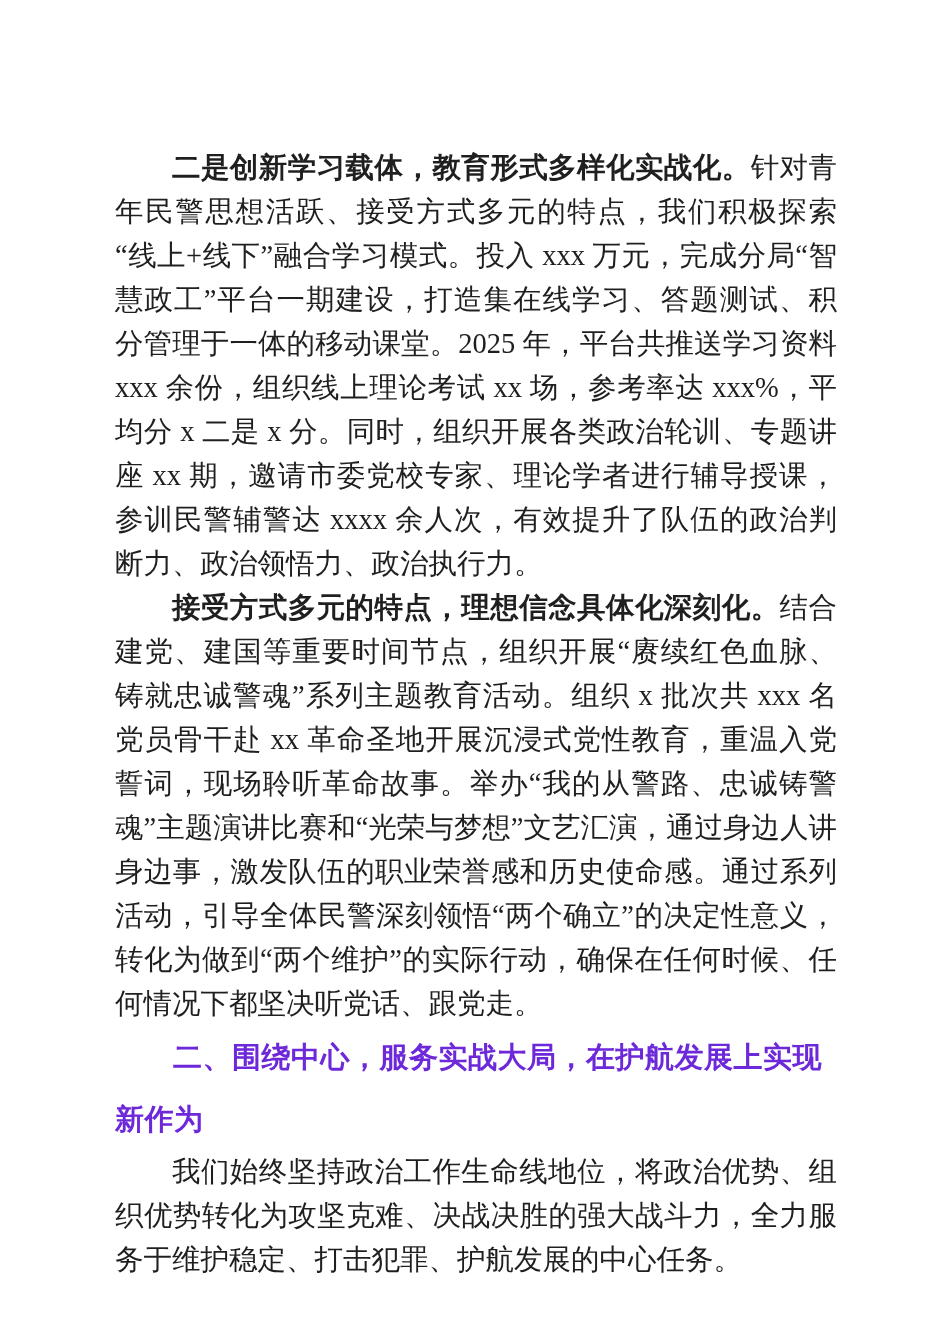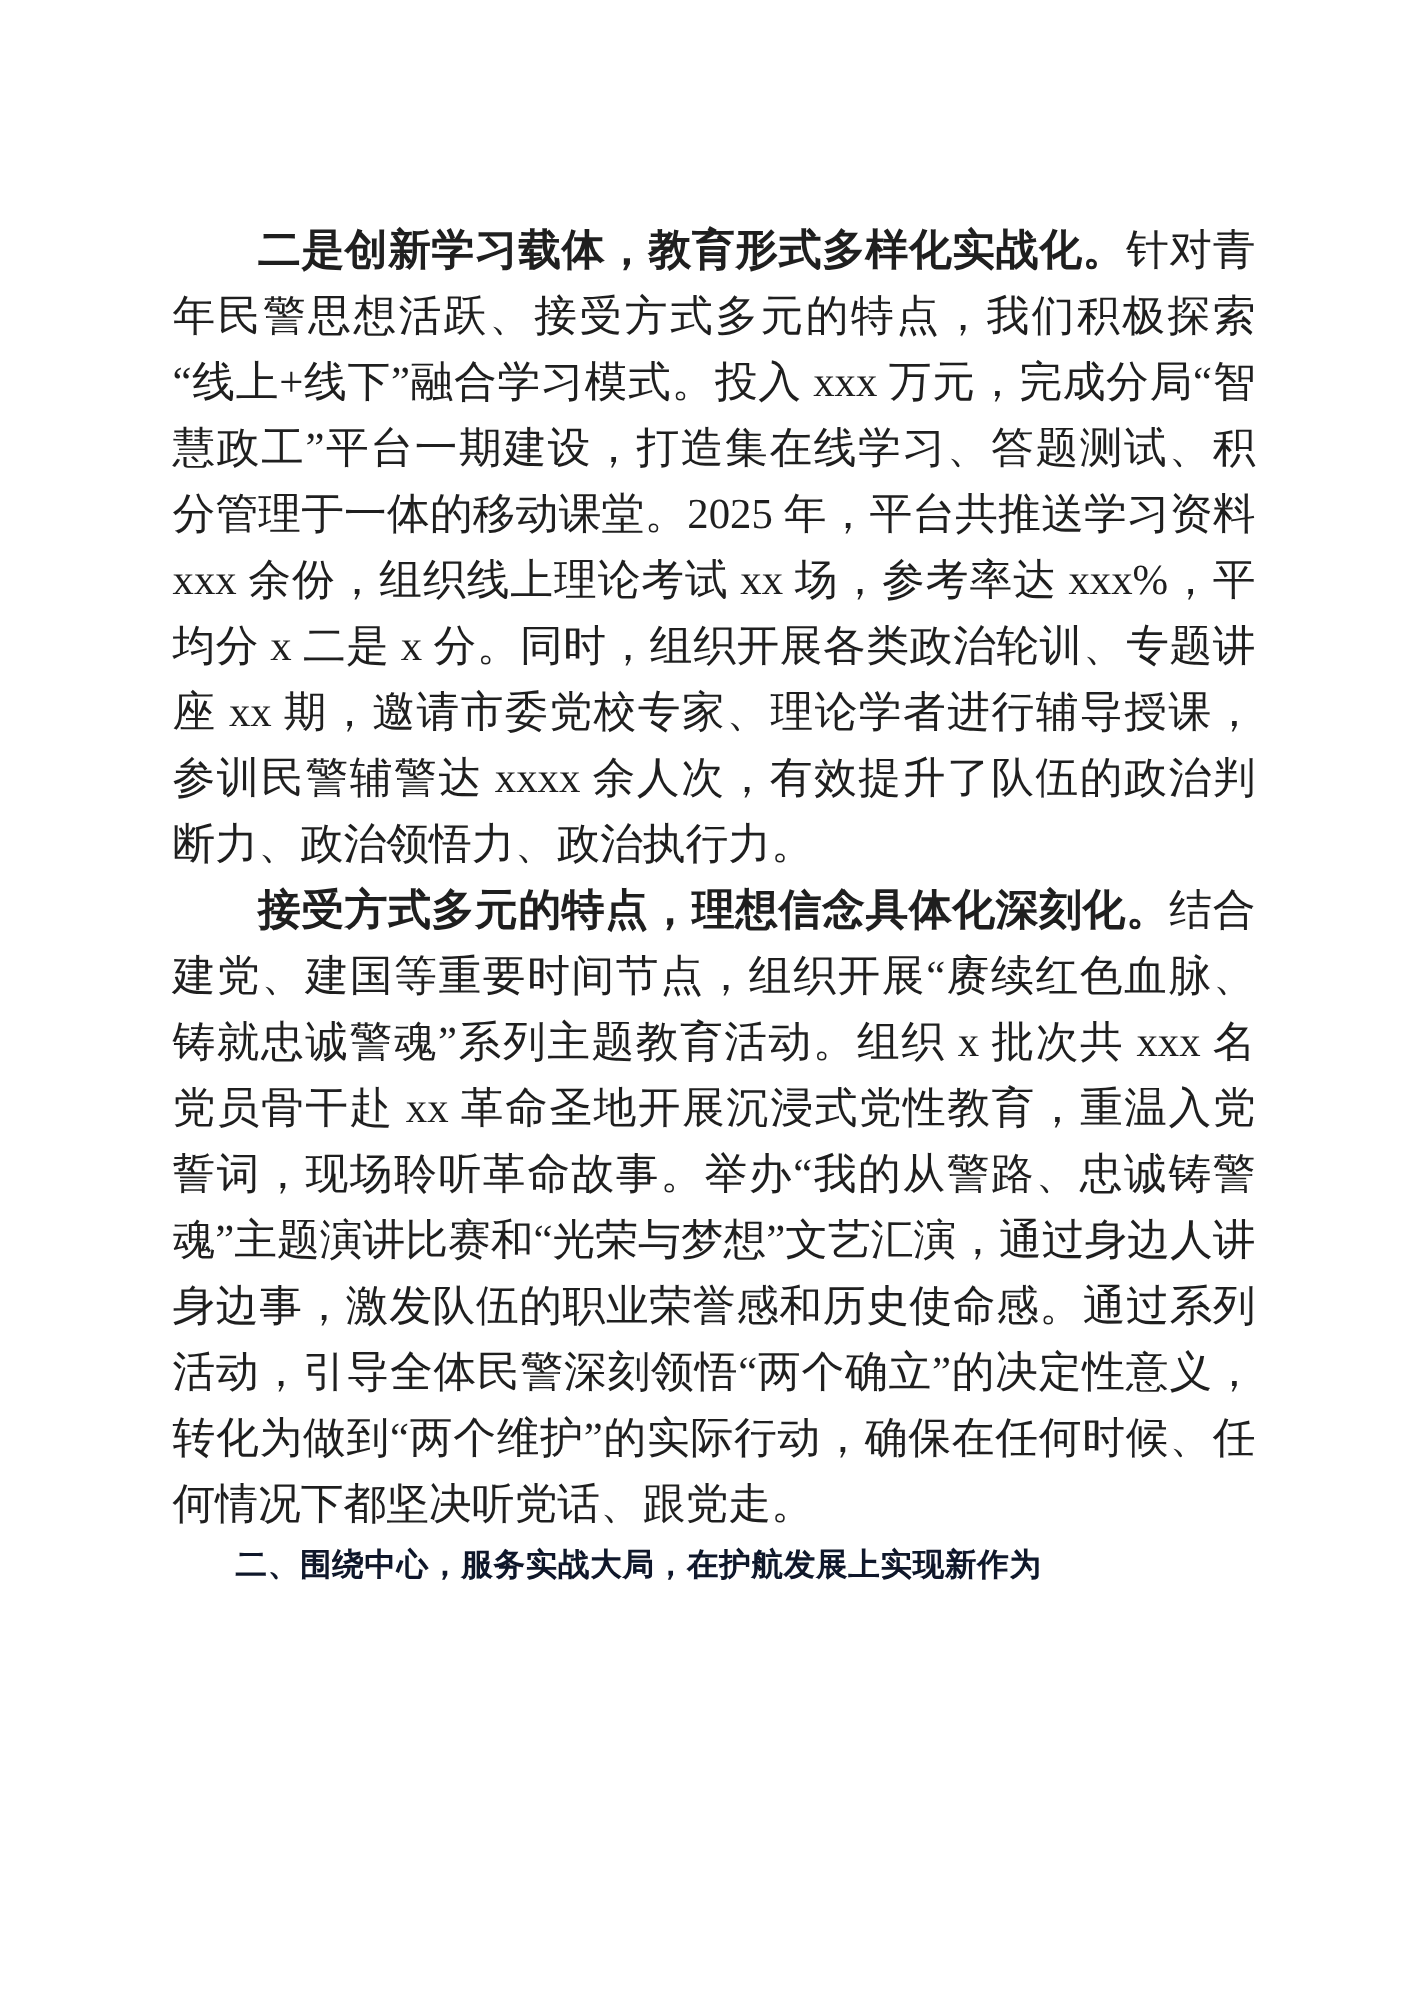--- a/index.html
+++ b/index.html
@@ -25,37 +25,38 @@
   p.para {
     margin: 0;
     text-indent: 2em;
     text-align: justify;
   }
   strong.lead {
     font-weight: bold;
   }
   h2.section-heading {
     margin: 0;
-    font-size: 21px;
-    line-height: 35px;
+    font-size: 29px;
+    line-height: 62px;
     font-weight: bold;
     font-family: "Liberation Sans", "DejaVu Sans", sans-serif;
     text-indent: 2em;
     text-align: left;
-    color: #0f172a;
+    color: #6d28d9;
     letter-spacing: 0.5px;
   }
 </style>
 </head>
 <body>
 
 <div class="page">
   <div class="doc">
 
     <p class="para"><strong class="lead">二是创新学习载体，教育形式多样化实战化。</strong><span>针对青年民警思想活跃、接受方式多元的特点，我们积极探索“线上+线下”融合学习模式。投入 xxx 万元，完成分局“智慧政工”平台一期建设，打造集在线学习、答题测试、积分管理于一体的移动课堂。2025 年，平台共推送学习资料 xxx 余份，组织线上理论考试 xx 场，参考率达 xxx%，平均分 x 二是 x 分。同时，组织开展各类政治轮训、专题讲座 xx 期，邀请市委党校专家、理论学者进行辅导授课，参训民警辅警达 xxxx 余人次，有效提升了队伍的政治判断力、政治领悟力、政治执行力。</span></p>
 
     <p class="para"><strong class="lead">接受方式多元的特点，理想信念具体化深刻化。</strong><span>结合建党、建国等重要时间节点，组织开展“赓续红色血脉、铸就忠诚警魂”系列主题教育活动。组织 x 批次共 xxx 名党员骨干赴 xx 革命圣地开展沉浸式党性教育，重温入党誓词，现场聆听革命故事。举办“我的从警路、忠诚铸警魂”主题演讲比赛和“光荣与梦想”文艺汇演，通过身边人讲身边事，激发队伍的职业荣誉感和历史使命感。通过系列活动，引导全体民警深刻领悟“两个确立”的决定性意义，转化为做到“两个维护”的实际行动，确保在任何时候、任何情况下都坚决听党话、跟党走。</span></p>
 
     <h2 class="section-heading">二、围绕中心，服务实战大局，在护航发展上实现新作为</h2>
 
+    <p class="para"><span>我们始终坚持政治工作生命线地位，将政治优势、组织优势转化为攻坚克难、决战决胜的强大战斗力，全力服务于维护稳定、打击犯罪、护航发展的中心任务。</span></p>
 
   </div>
 </div>
 
 </body></html>

